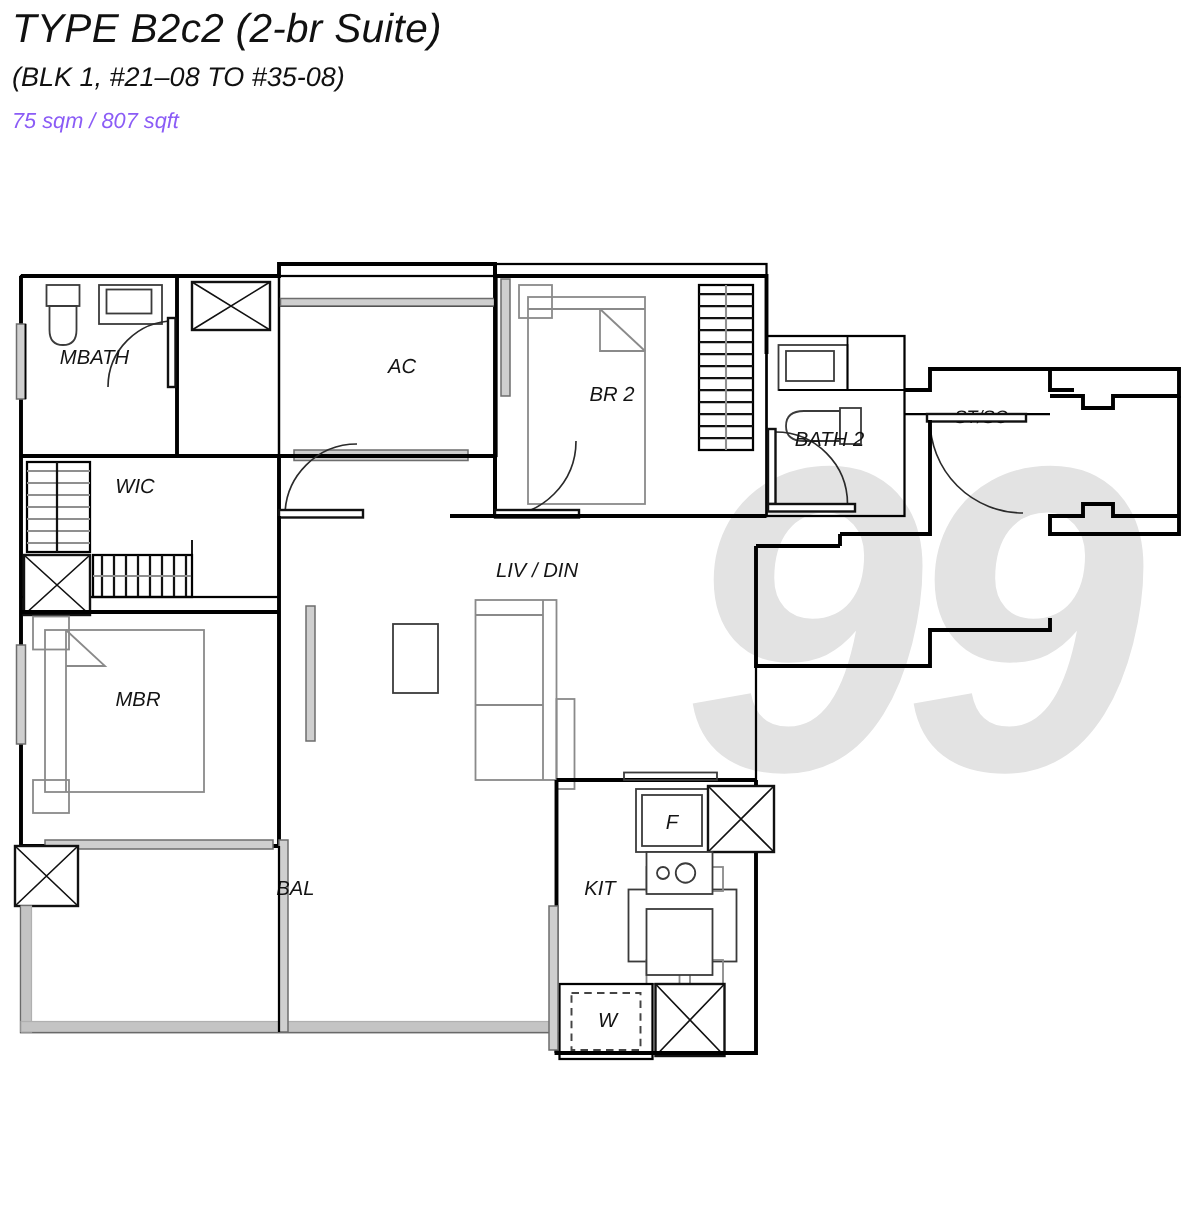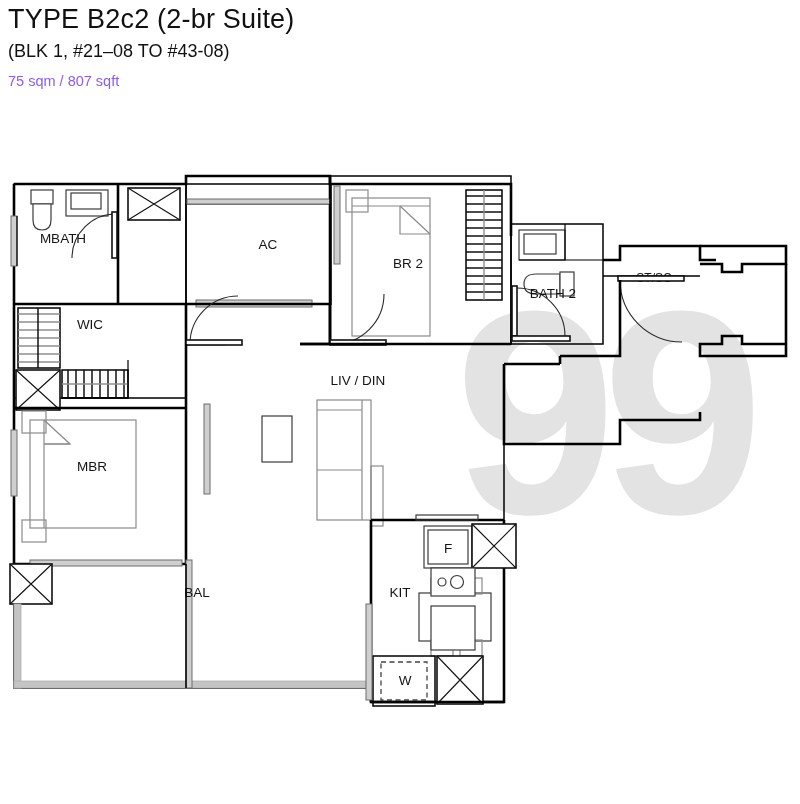--- a/index.html
+++ b/index.html
@@ -14,20 +14,21 @@
     position: relative;
     font-family: "Liberation Sans", sans-serif;
     color: #1a1a1a;
     overflow: hidden;
   }
   #plan-sheet {
     position: absolute;
     left: 0; top: 0;
     width: 800px; height: 804px;
     background: #ffffff;
+    font-style: italic;
   }
   .header-block {
     position: absolute;
     left: 8px;
     top: 4px;
     width: 780px;
   }
   .title-main {
     font-size: 27px;
     font-weight: 400;
@@ -97,21 +98,21 @@
     letter-spacing: -14px;
   }
 </style>
 </head>
 <body>
 
 <div id="plan-sheet">
 
   <div class="header-block">
     <h1 class="title-main">TYPE B2c2 (2-br Suite)</h1>
-    <div class="title-sub">(BLK 1, #21–08 TO #43-08)</div>
+    <div class="title-sub">(BLK 1, #21–08 TO #35-08)</div>
     <div class="area-line">75 sqm / 807 sqft</div>
   </div>
 
   <svg id="floorplan-svg" viewBox="0 0 800 560" xmlns="http://www.w3.org/2000/svg">
 
     <g>
       <text class="wm-text" x="455" y="345">99</text>
     </g>
 
     <g>

